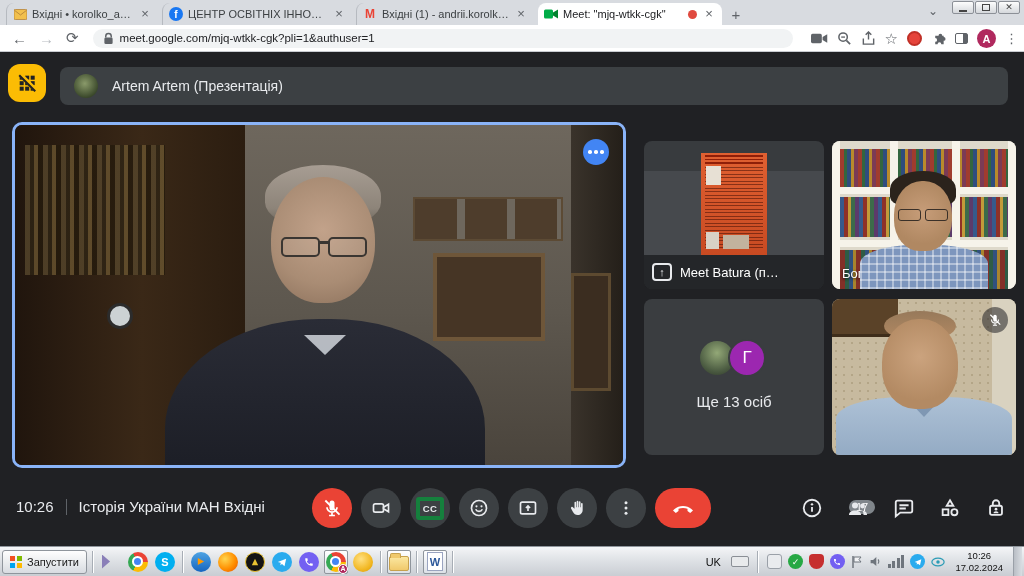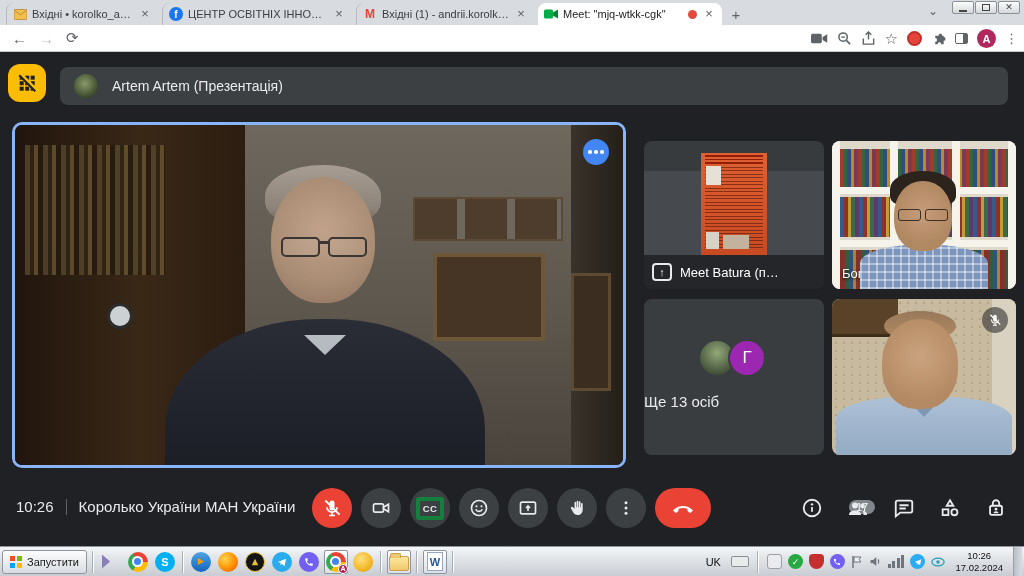--- a/index.html
+++ b/index.html
@@ -143,21 +143,21 @@
           border-radius:42% 42% 0 0;background-color:#7d96bd;
           background-image:repeating-linear-gradient(90deg,rgba(255,255,255,.4) 0 2px,transparent 2px 8px),
                            repeating-linear-gradient(0deg,rgba(255,255,255,.4) 0 2px,transparent 2px 8px);}
 
   .t-others{top:247px;left:644px;width:180px;height:156px;background:#3a3d40;}
   .oa-photo{position:absolute;left:56px;top:42px;width:34px;height:34px;border-radius:50%;
             background:radial-gradient(circle at 50% 35%,#93a877,#4c5c42 65%,#2d3629);}
   .oa-letter{position:absolute;left:84px;top:40px;width:38px;height:38px;border-radius:50%;
              background:#9c27b0;color:#fff;font-size:17px;display:flex;align-items:center;
              justify-content:center;border:2px solid #3a3d40;}
-  .others-label{position:absolute;left:0;right:0;top:94px;font-size:15px;color:#e8eaed;}
+  .others-label{position:absolute;left:0;right:0;top:94px;text-align:center;font-size:15px;color:#e8eaed;}
 
   .t-andrii{top:247px;left:832px;width:184px;height:156px;background:#c7ba9f;}
   .a-wallpaper{position:absolute;inset:0;
                background-image:radial-gradient(#b3a587 1px,transparent 1.4px);background-size:8px 8px;}
   .a-shelf{position:absolute;left:0;top:0;width:66px;height:38px;background:#5a4228;
            border-bottom:3px solid #3e2d1a;}
   .a-right{position:absolute;right:0;top:0;width:24px;bottom:0;background:#d9d2c0;}
   .a-head{position:absolute;left:50px;top:20px;width:76px;height:90px;border-radius:48% 48% 44% 44%;
           background:radial-gradient(circle at 50% 42%,#cba37e,#b38a63 68%);z-index:2;}
   .a-hair{position:absolute;left:52px;top:12px;width:72px;height:30px;border-radius:50%;
@@ -286,20 +286,29 @@
         <span class="wc">
             <span class="wc-x">✕</span>
           </span>
       </div>
     </div>
 
     <div class="addrbar">
       <span class="nav-ic">←</span>
       <span class="nav-ic dim">→</span>
       <span class="nav-ic">⟳</span>
+      <div class="url-pill">
+        <span>
+          <svg width="11" height="13" viewBox="0 0 12 14">
+              <path d="M3 6V4.5a3 3 0 0 1 6 0V6" fill="none" stroke="#5f6368" stroke-width="1.6"></path>
+              <rect x="1.5" y="6" width="9" height="7" rx="1.5" fill="#5f6368"></rect>
+            </svg>
+        </span>
+        <span class="url-text">meet.google.com/mjq-wtkk-cgk?pli=1&amp;authuser=1</span>
+      </div>
       <div class="addr-right">
         <span class="ar-ic">
           <svg width="17" height="13" viewBox="0 0 22 14">
               <rect x="0" y="1" width="14" height="12" rx="2" fill="#5f6368"></rect>
               <path d="M15 5l6-3.5v11L15 9z" fill="#5f6368"></path>
             </svg>
         </span>
         <span class="ar-ic">
           <svg width="15" height="15" viewBox="0 0 16 16">
               <circle cx="6.5" cy="6.5" r="4.5" fill="none" stroke="#5f6368" stroke-width="1.6"></circle>
@@ -433,21 +442,21 @@
           <path fill="none" stroke="#fff" stroke-width="1.8" d="M6 11c0 3.3 2.7 6 6 6s6-2.7 6-6M12 17v4M8.5 21h7"></path>
           <path stroke="#fff" stroke-width="2" d="M4 3l17 17"></path>
         </svg>
       </span>
       <span class="tile-name">Андрій Королько</span>
     </div>
 
     <div class="bar-left">
       <span>10:26</span>
       <span class="bar-div"></span>
-      <span>Королько України МАН України</span>
+      <span>Історія України МАН Вхідні</span>
     </div>
 
     <div class="ctl-row">
       <div class="ctl red">
         <svg width="20" height="20" viewBox="0 0 24 24">
           <path fill="#fff" d="M12 15a3 3 0 0 0 3-3V6a3 3 0 0 0-6 0v6a3 3 0 0 0 3 3z"></path>
           <path fill="none" stroke="#fff" stroke-width="2" d="M6 11c0 3.3 2.7 6 6 6s6-2.7 6-6M12 17v4M8.5 21h7"></path>
           <path stroke="#fff" stroke-width="2.2" d="M4 3l17 17"></path>
         </svg>
       </div>

